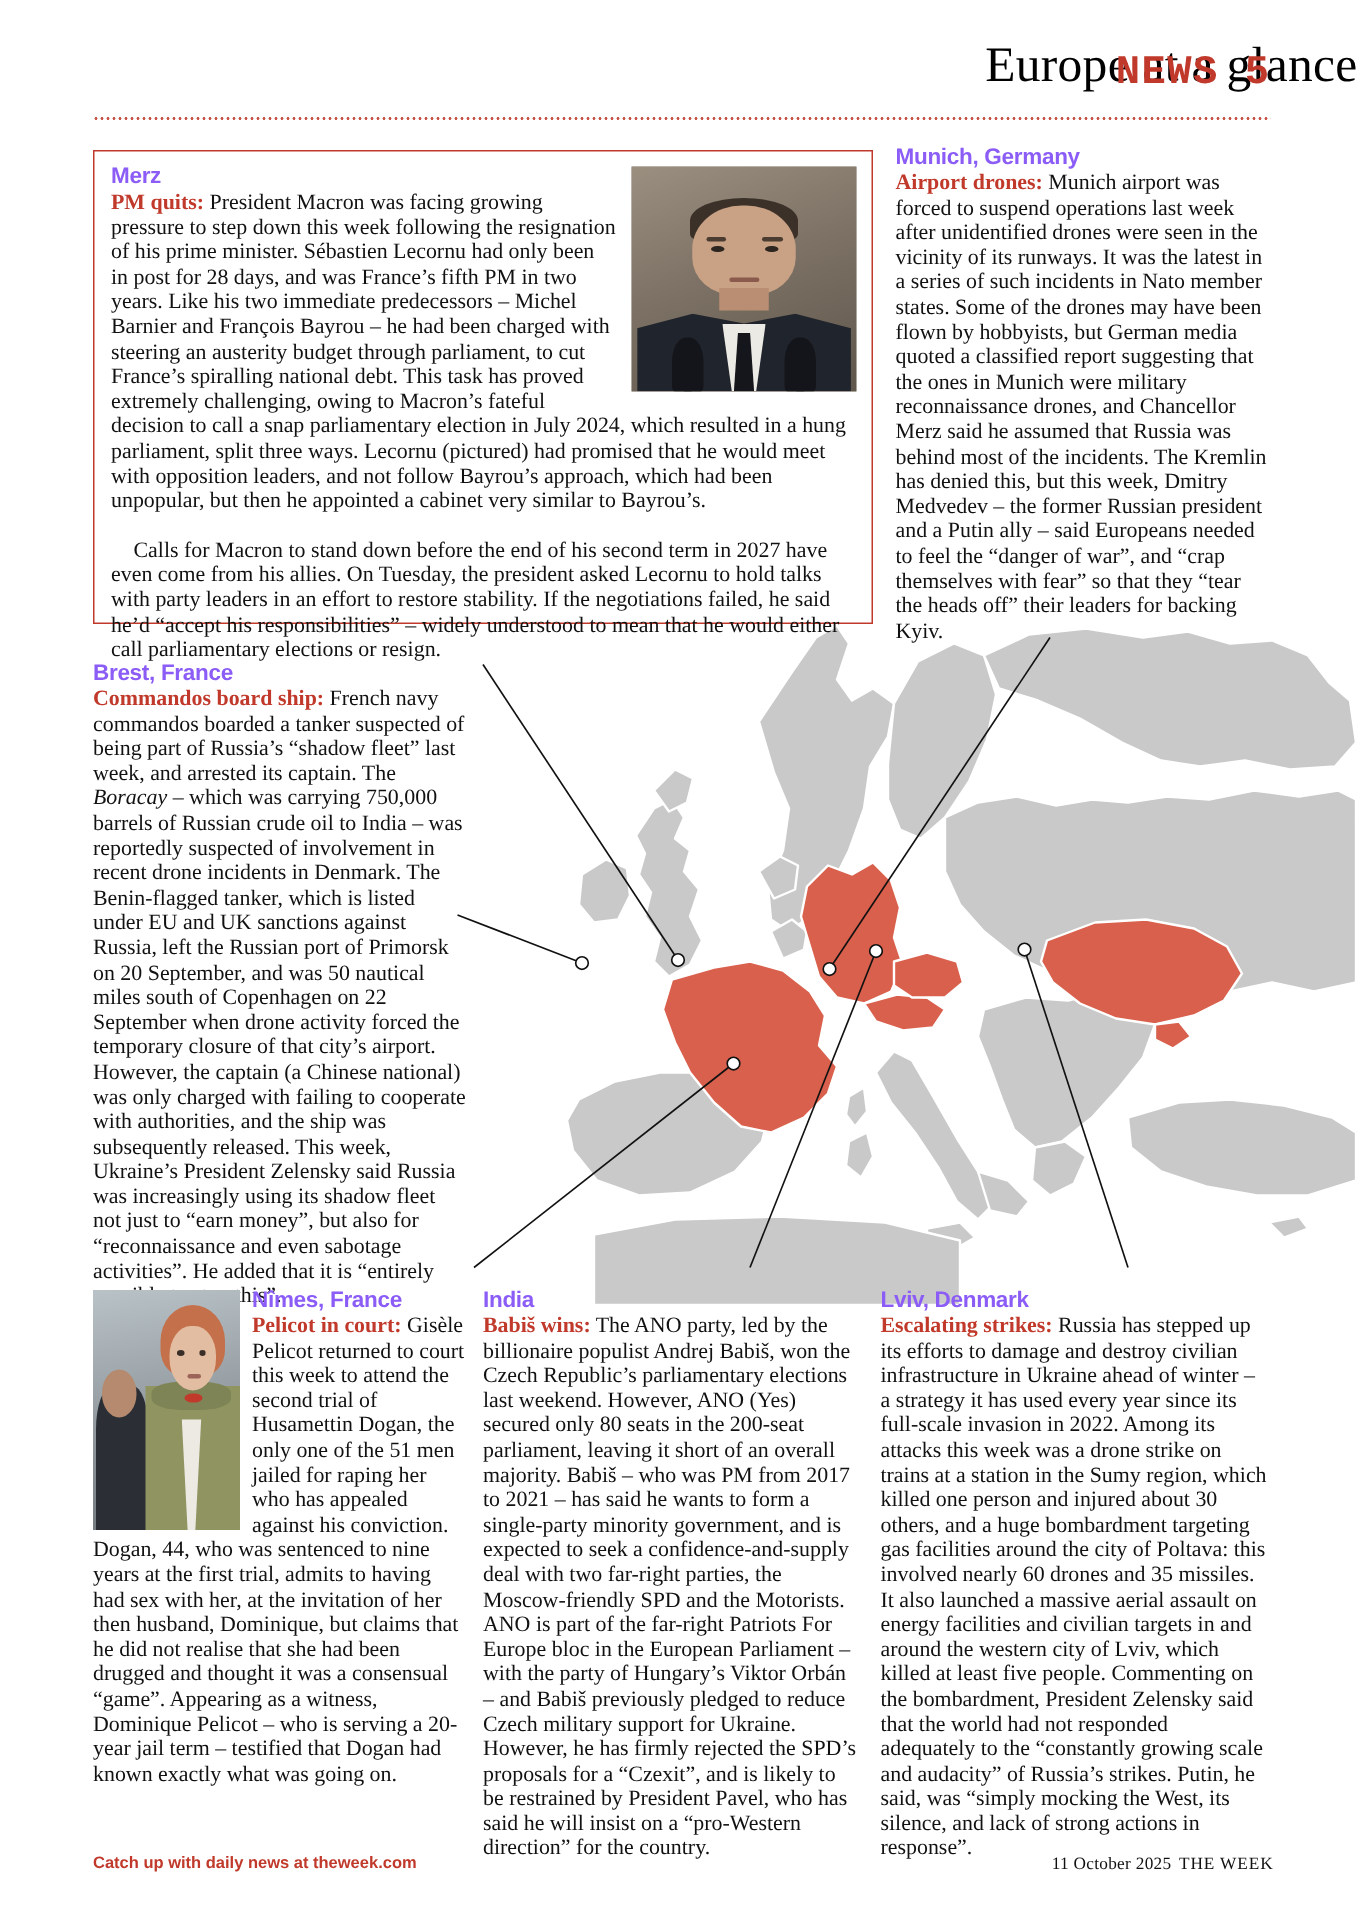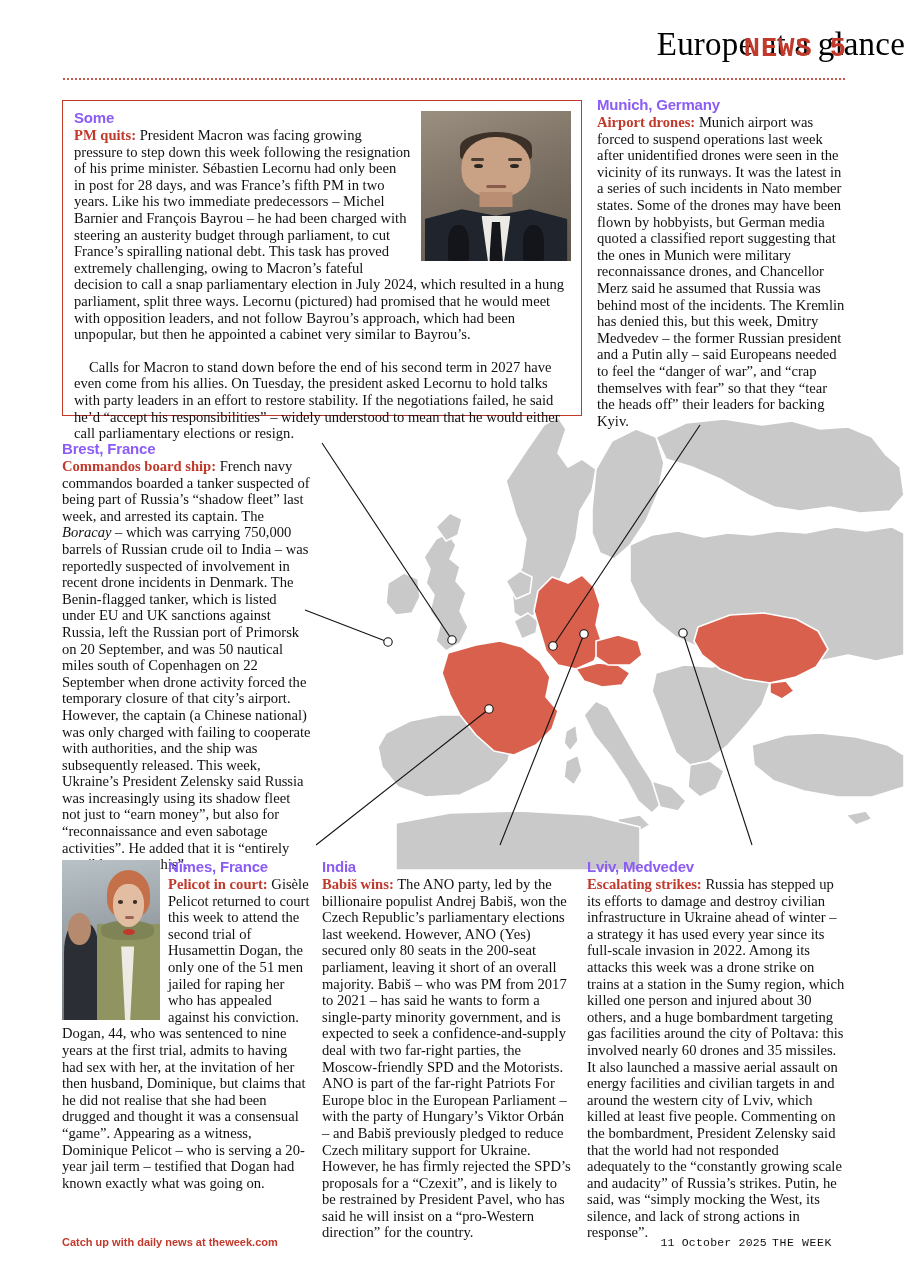--- a/index.html
+++ b/index.html
@@ -125,22 +125,22 @@
   .prague { position:absolute; left:322px; top:858px; width:250px; }
   .lviv { position:absolute; left:587px; top:858px; width:258px; }
 
   
   .footer-left {
     position:absolute; left:62px; bottom:32px;
     font-family:"Liberation Sans", sans-serif;
     font-size:11px; font-weight:bold; color:#c0392b;
   }
   .footer-right {
-    position:absolute; right:73px; bottom:31px;
-    font-family:Liberation Mono, monospace;
+    position:absolute; right:56px; bottom:31px;
+    font-family:Liberation Serif, serif;
     font-size:11.5px; color:#111; letter-spacing:.2px;
   }
   .footer-right .tw { letter-spacing:.6px; margin-left:5px; }
 </style>
 </head>
 <body>
 
 <div class="page">
 
   <div class="masthead">
@@ -249,21 +249,21 @@
       <div class="ph-eye r"></div>
       <div class="ph-mouth"></div>
       <div class="ph-neck"></div>
       <div class="ph-shirt"></div>
       <div class="ph-tie"></div>
       <div class="ph-micstem l"></div>
       <div class="ph-micstem r"></div>
       <div class="ph-mic l"></div>
       <div class="ph-mic r"></div>
     </div>
-    <div class="kicker">Some</div>
+    <div class="kicker">Merz</div>
     <p class="body-text"><span class="lead">PM quits:</span><span> President Macron was facing growing pressure to step down this week following the resignation of his prime minister. Sébastien Lecornu had only been in post for 28 days, and was France’s fifth PM in two years. Like his two immediate predecessors – Michel Barnier and François Bayrou – he had been charged with steering an austerity budget through parliament, to cut France’s spiralling national debt. This task has proved extremely challenging, owing to Macron’s fateful decision to call a snap parliamentary election in July 2024, which resulted in a hung parliament, split three ways. Lecornu (pictured) had promised that he would meet with opposition leaders, and not follow Bayrou’s approach, which had been unpopular, but then he appointed a cabinet very similar to Bayrou’s.</span><span class="indent">Calls for Macron to stand down before the end of his second term in 2027 have even come from his allies. On Tuesday, the president asked Lecornu to hold talks with party leaders in an effort to restore stability. If the negotiations failed, he said he’d “accept his responsibilities” – widely understood to mean that he would either call parliamentary elections or resign.</span></p>
   </div>
 
   <div class="munich">
     <div class="kicker">Munich, Germany</div>
     <p class="body-text"><span class="lead">Airport drones:</span><span> Munich airport was forced to suspend operations last week after unidentified drones were seen in the vicinity of its runways. It was the latest in a series of such incidents in Nato member states. Some of the drones may have been flown by hobbyists, but German media quoted a classified report suggesting that the ones in Munich were military reconnaissance drones, and Chancellor Merz said he assumed that Russia was behind most of the incidents. The Kremlin has denied this, but this week, Dmitry Medvedev – the former Russian president and a Putin ally – said Europeans needed to feel the “danger of war”, and “crap themselves with fear” so that they “tear the heads off” their leaders for backing Kyiv.</span></p>
   </div>
 
   <div class="brest">
     <div class="kicker">Brest, France</div>
@@ -288,20 +288,20 @@
     <div class="kicker">Nîmes, France</div>
     <p class="body-text"><span class="lead">Pelicot in court:</span><span> Gisèle Pelicot returned to court this week to attend the second trial of Husamettin Dogan, the only one of the 51 men jailed for raping her who has appealed against his conviction. Dogan, 44, who was sentenced to nine years at the first trial, admits to having had sex with her, at the invitation of her then husband, Dominique, but claims that he did not realise that she had been drugged and thought it was a consensual “game”. Appearing as a witness, Dominique Pelicot – who is serving a 20-year jail term – testified that Dogan had known exactly what was going on.</span></p>
   </div>
 
   <div class="prague">
     <div class="kicker">India</div>
     <p class="body-text"><span class="lead">Babiš wins:</span><span> The ANO party, led by the billionaire populist Andrej Babiš, won the Czech Republic’s parliamentary elections last weekend. However, ANO (Yes) secured only 80 seats in the 200-seat parliament, leaving it short of an overall majority. Babiš – who was PM from 2017 to 2021 – has said he wants to form a single-party minority government, and is expected to seek a confidence-and-supply deal with two far-right parties, the Moscow-friendly SPD and the Motorists. ANO is part of the far-right Patriots For Europe bloc in the European Parliament – with the party of Hungary’s Viktor Orbán – and Babiš previously pledged to reduce Czech military support for Ukraine. However, he has firmly rejected the SPD’s proposals for a “Czexit”, and is likely to be restrained by President Pavel, who has said he will insist on a “pro-Western direction” for the country.</span></p>
   </div>
 
   <div class="lviv">
-    <div class="kicker">Lviv, Medvedev</div>
+    <div class="kicker">Lviv, Denmark</div>
     <p class="body-text"><span class="lead">Escalating strikes:</span><span> Russia has stepped up its efforts to damage and destroy civilian infrastructure in Ukraine ahead of winter – a strategy it has used every year since its full-scale invasion in 2022. Among its attacks this week was a drone strike on trains at a station in the Sumy region, which killed one person and injured about 30 others, and a huge bombardment targeting gas facilities around the city of Poltava: this involved nearly 60 drones and 35 missiles. It also launched a massive aerial assault on energy facilities and civilian targets in and around the western city of Lviv, which killed at least five people. Commenting on the bombardment, President Zelensky said that the world had not responded adequately to the “constantly growing scale and audacity” of Russia’s strikes. Putin, he said, was “simply mocking the West, its silence, and lack of strong actions in response”.</span></p>
   </div>
 
   <div class="footer-left">Catch up with daily news at theweek.com</div>
   <div class="footer-right"><span>11 October 2025</span><span class="tw">THE WEEK</span></div>
 
 </div>
 
 </body></html>

